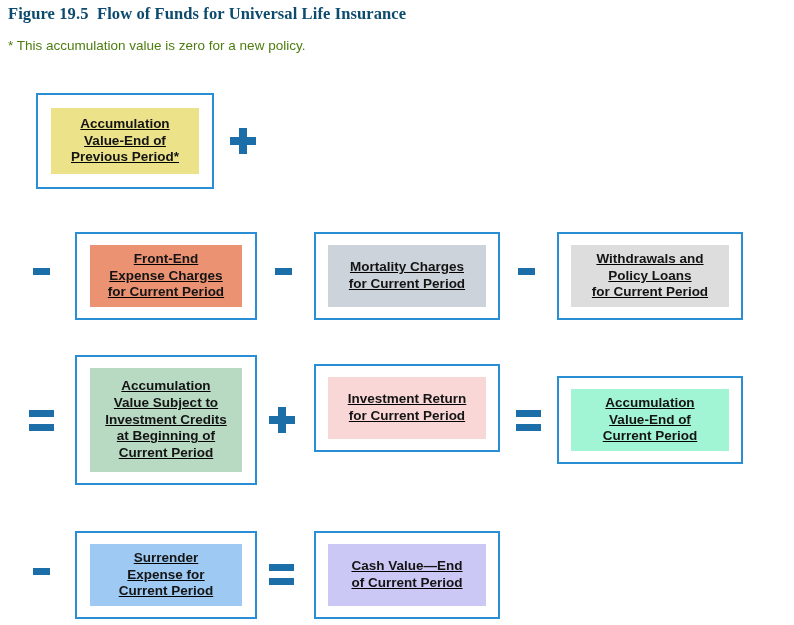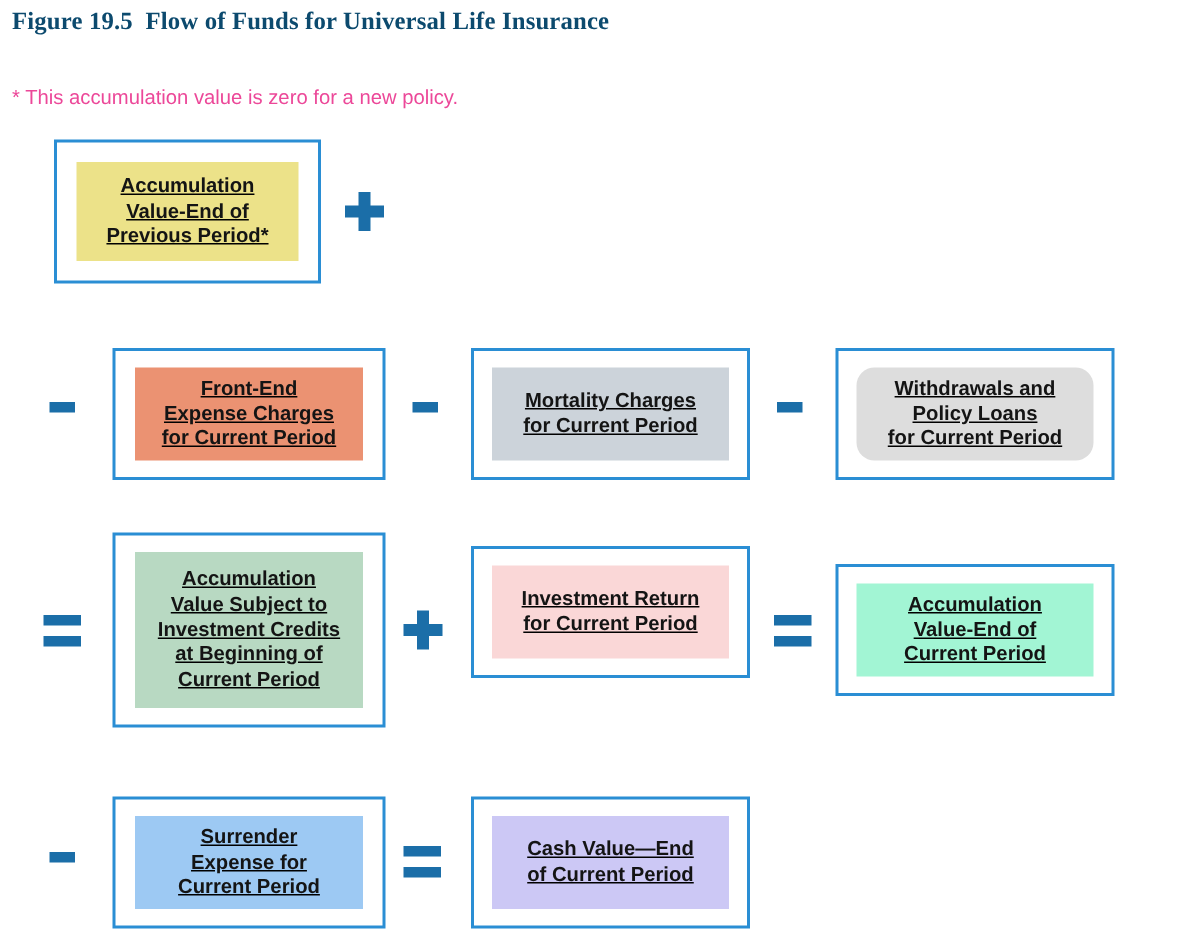--- a/index.html
+++ b/index.html
@@ -26,23 +26,22 @@
     color: #0c4a6e;
     letter-spacing: 0.1px;
     white-space: pre;
   }
   #figure-note {
     position: absolute;
     left: 8px;
     top: 38px;
     font-family: "Liberation Sans", sans-serif;
     font-size: 13.5px;
-    color: #ec4899;
+    color: #4d7c0f;
     white-space: pre;
-    margin-top: 19px;
   }
 
   
   #diagram {
     position: absolute;
     left: 0;
     top: 0;
     width: 794px;
     height: 625px;
   }
@@ -167,21 +166,21 @@
       <span class="node-label">Mortality Charges
 for Current Period</span>
     </div>
   </div>
 
   <div class="op" style="left:518px; top:268px; width:17px; height:7px;">
     <span class="op-minus"></span>
   </div>
 
   <div class="node" style="left:557px; top:232px; width:186px; height:88px;">
-    <div class="node-fill" style="width:158px; height:62px; background:#dddddd;border-radius:12px;">
+    <div class="node-fill" style="width:158px; height:62px; background:#dddddd;">
       <span class="node-label">Withdrawals and
 Policy Loans
 for Current Period</span>
     </div>
   </div>
 
   <div class="op" style="left:29px; top:410px; width:25px; height:21px;">
     <span class="op-equals"></span>
   </div>
 

